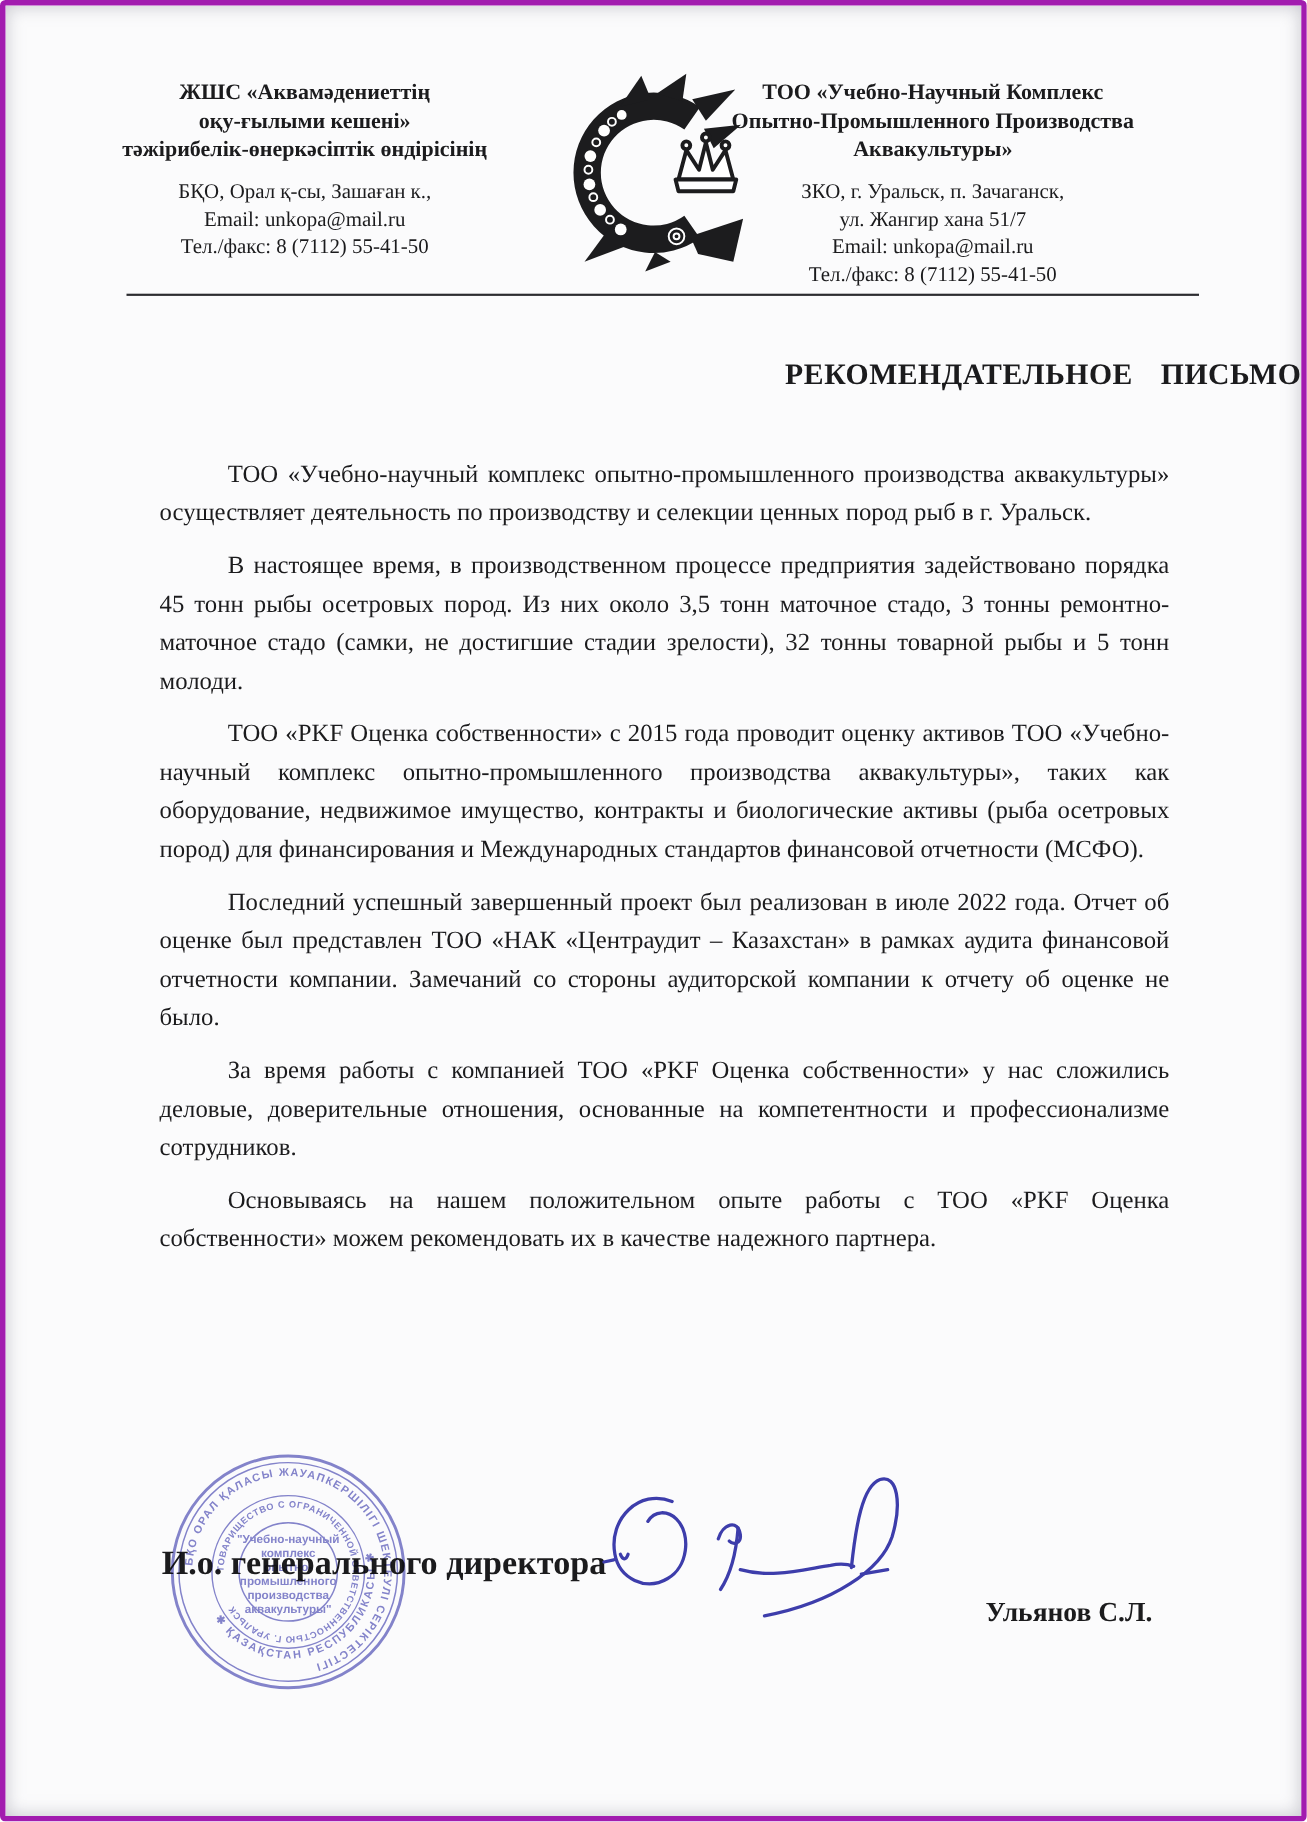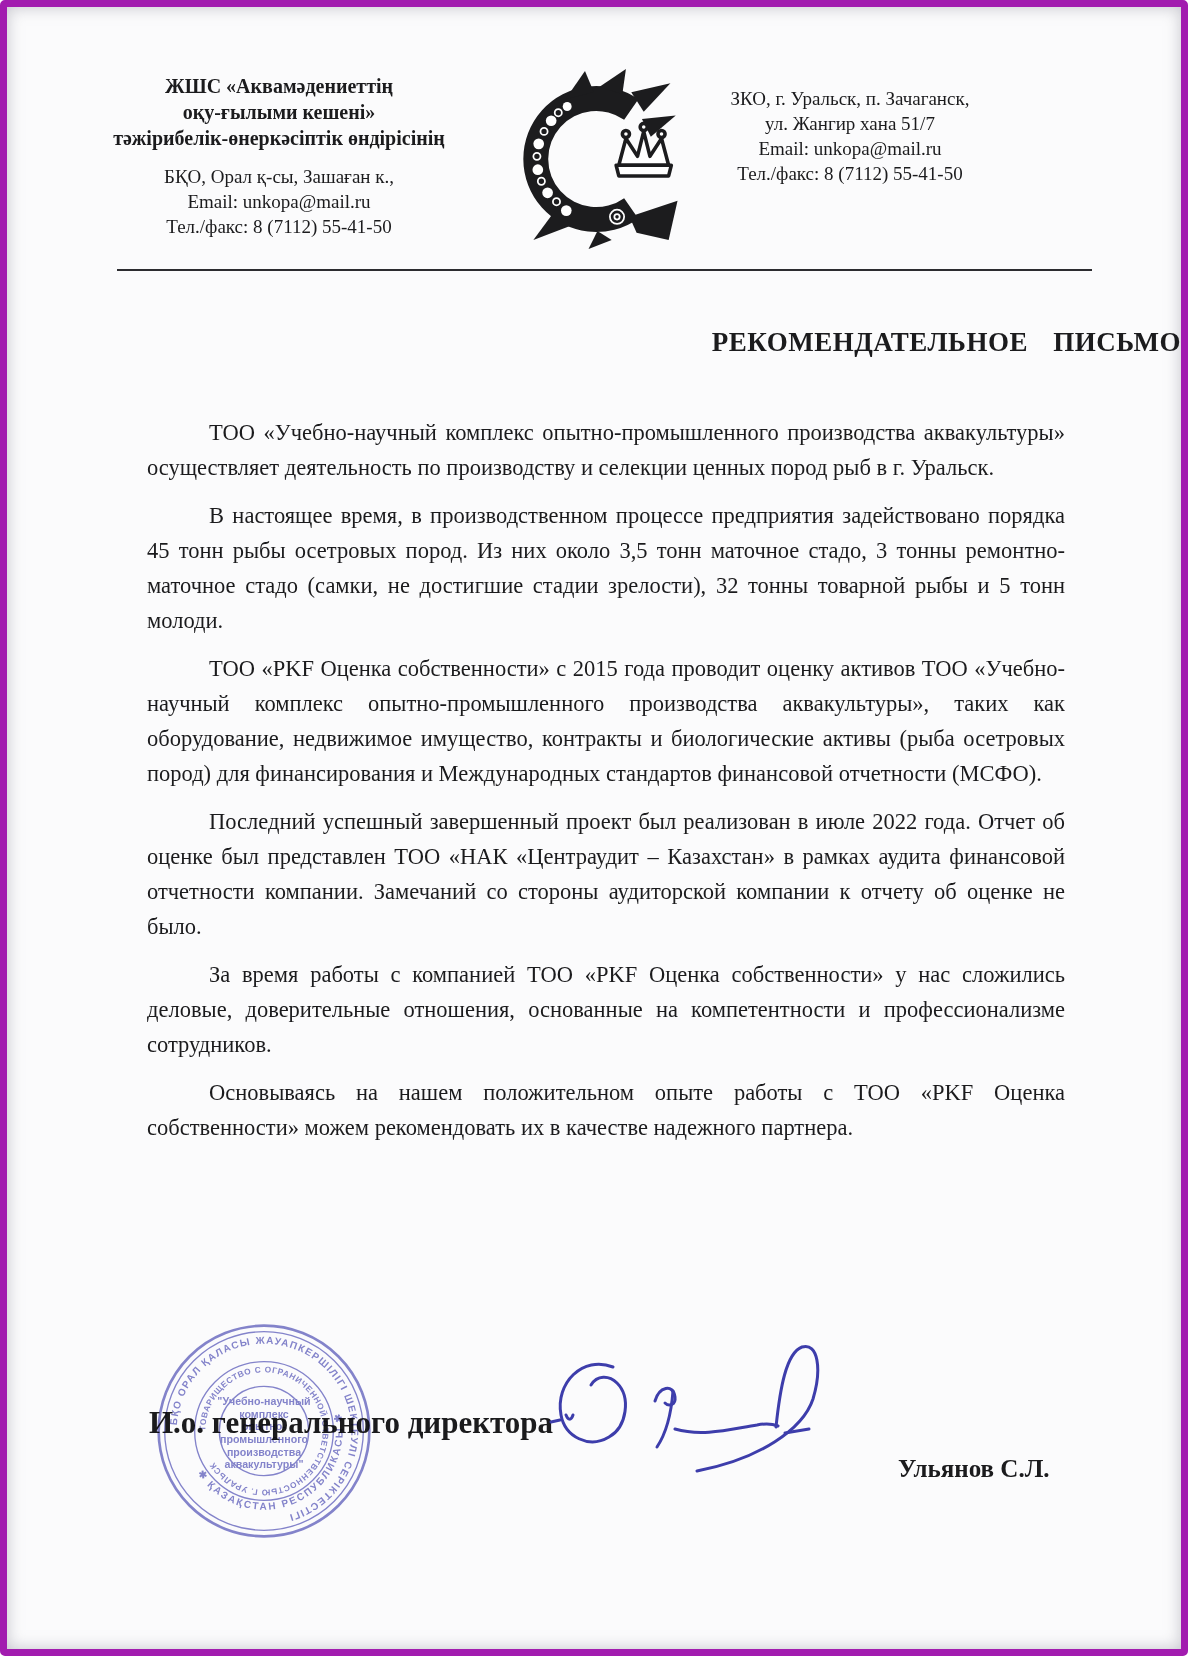--- a/index.html
+++ b/index.html
@@ -1,21 +1,21 @@
 <!DOCTYPE html>
 <html><head>
 <meta charset="utf-8">
 <style>
   * { margin:0; padding:0; box-sizing:border-box; }
   html,body { background:#ffffff; }
   .page {
     position:relative;
     width:1188px; height:1656px;
     background:#fbfbfc;
-    border:7px solid #a21caf;
+    border:5px solid #a21caf;
     border-radius:5px;
     box-shadow: inset 0 0 16px rgba(150,150,162,.55);
     overflow:hidden;
     font-family:"Liberation Serif", serif;
     color:#1b1b1d;
   }
   
   .hdr-col { position:absolute; top:66px; text-align:center; }
   .hdr-left  { left:104px;  width:336px; }
   .hdr-right { left:648px;  width:390px; }
@@ -109,20 +109,25 @@
         <path d="M120,112 L128,82 L141,102 L148,74 L155,102 L168,82 L176,112 Z"></path>
         <path d="M117,112 L179,112 L176,124 L120,124 Z"></path>
         <circle cx="128" cy="77" r="4"></circle>
           <circle cx="148" cy="69" r="4"></circle>
           <circle cx="168" cy="77" r="4"></circle>
       </g>
     </svg>
   </div>
 
   <div class="hdr-col hdr-right">
+    <div class="org-name">
+      <div>ТОО «Учебно-Научный Комплекс</div>
+      <div>Опытно-Промышленного Производства</div>
+      <div>Аквакультуры»</div>
+    </div>
     <div class="hdr-addr">
       <div>ЗКО, г. Уральск, п. Зачаганск,</div>
       <div>ул. Жангир хана 51/7</div>
       <div>Email: unkopa@mail.ru</div>
       <div>Тел./факс: 8 (7112) 55-41-50</div>
     </div>
   </div>
 
   <div class="hdr-rule"></div>
 

